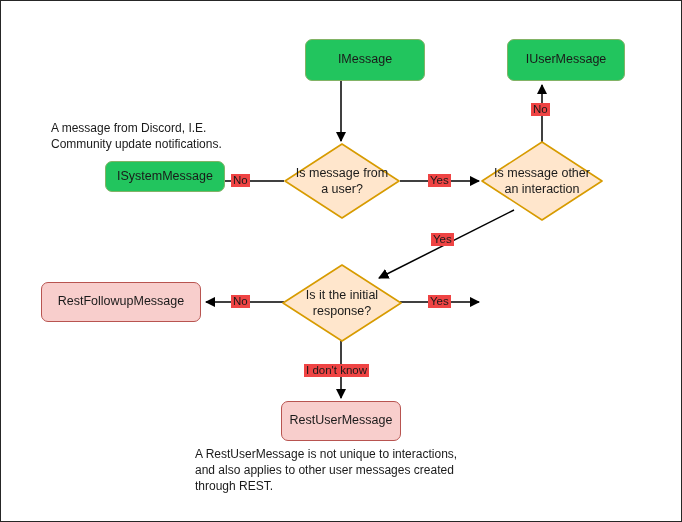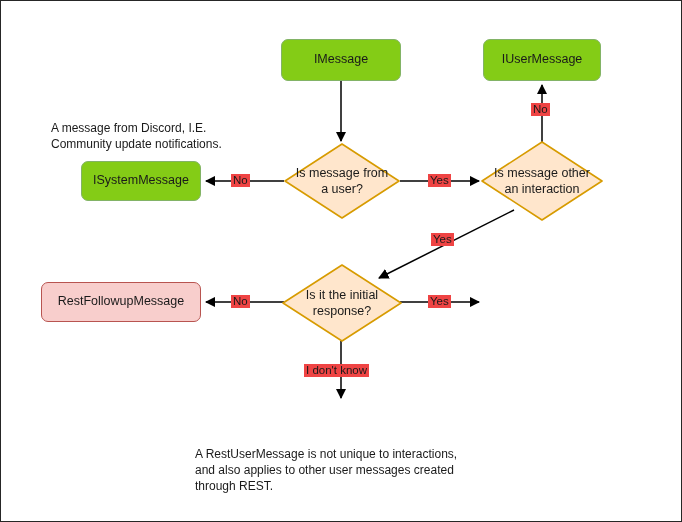--- a/index.html
+++ b/index.html
@@ -34,22 +34,23 @@
     font-size: 12.5px;
     color: #1a1a1a;
     line-height: 1.25;
   }
   .node.box {
     border-radius: 7px;
     border-width: 1.4px;
     border-style: solid;
   }
   .node.green {
-    background: #84cc16;
+    background: #22c55e;
     border-color: #82b366;
+    margin-left: 24px;
   }
   .node.pink {
     background: #f8cecc;
     border-color: #b85450;
   }
   .diamond-wrap {
     position: absolute;
     display: flex;
     align-items: center;
     justify-content: center;
@@ -117,21 +118,21 @@
   </svg>
 
   <div class="node box green" style="left:280px; top:38px; width:120px; height:42px;">
     <span>IMessage</span>
   </div>
 
   <div class="node box green" style="left:482px; top:38px; width:118px; height:42px;">
     <span>IUserMessage</span>
   </div>
 
-  <div class="node box green" style="left:80px; top:160px; width:120px; height:40px;">
+  <div class="node box green" style="left:80px; top:160px; width:120px; height:31px;">
     <span>ISystemMessage</span>
   </div>
 
   <div class="diamond-wrap" style="left:283px; top:142px; width:116px; height:76px;">
     <svg width="116" height="76" viewBox="0 0 116 76" xmlns="http://www.w3.org/2000/svg">
       <polygon points="58,1 115,38 58,75 1,38" fill="#ffe6cc" stroke="#d79b00" stroke-width="1.6" stroke-linejoin="round"></polygon>
     </svg>
     <span class="diamond-label">Is message from a user?</span>
   </div>
 
@@ -147,20 +148,23 @@
       <polygon points="60,1 119,39 60,77 1,39" fill="#ffe6cc" stroke="#d79b00" stroke-width="1.6" stroke-linejoin="round"></polygon>
     </svg>
     <span class="diamond-label">Is it the initial response?</span>
   </div>
 
   <div class="node box pink" style="left:40px; top:281px; width:160px; height:40px;">
     <span>RestFollowupMessage</span>
   </div>
 
 
+  <div class="node box pink" style="left:280px; top:400px; width:120px; height:40px;">
+    <span>RestUserMessage</span>
+  </div>
 
   <div class="edge-label" style="left:230px; top:173px;">No</div>
 
   <div class="edge-label" style="left:427px; top:173px;">Yes</div>
 
   <div class="edge-label" style="left:530px; top:102px;">No</div>
 
   <div class="edge-label" style="left:430px; top:232px;">Yes</div>
 
   <div class="edge-label" style="left:230px; top:294px;">No</div>

